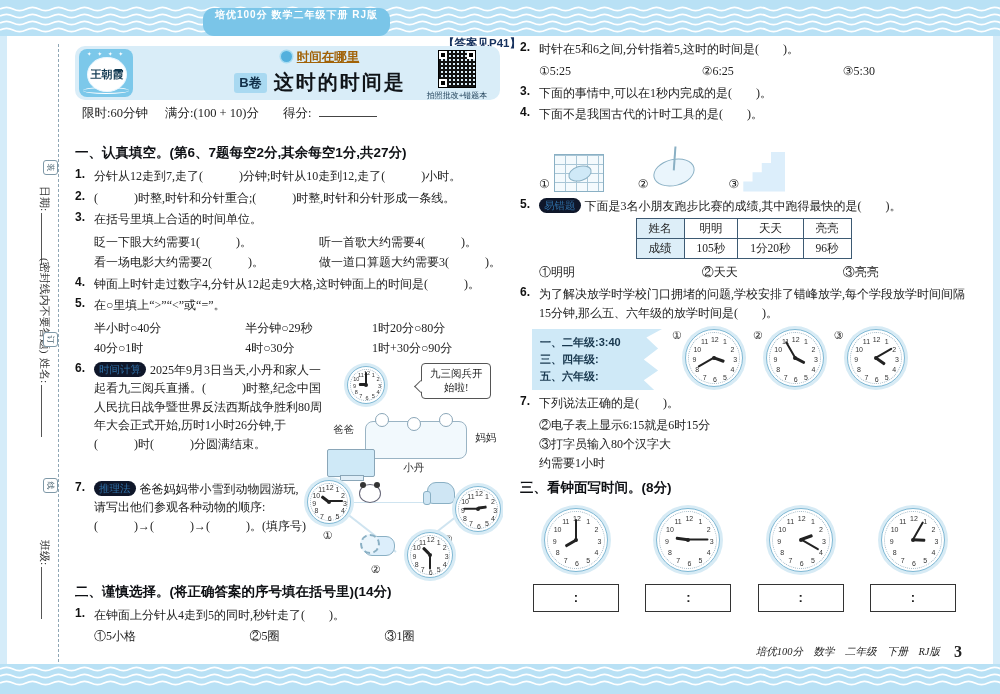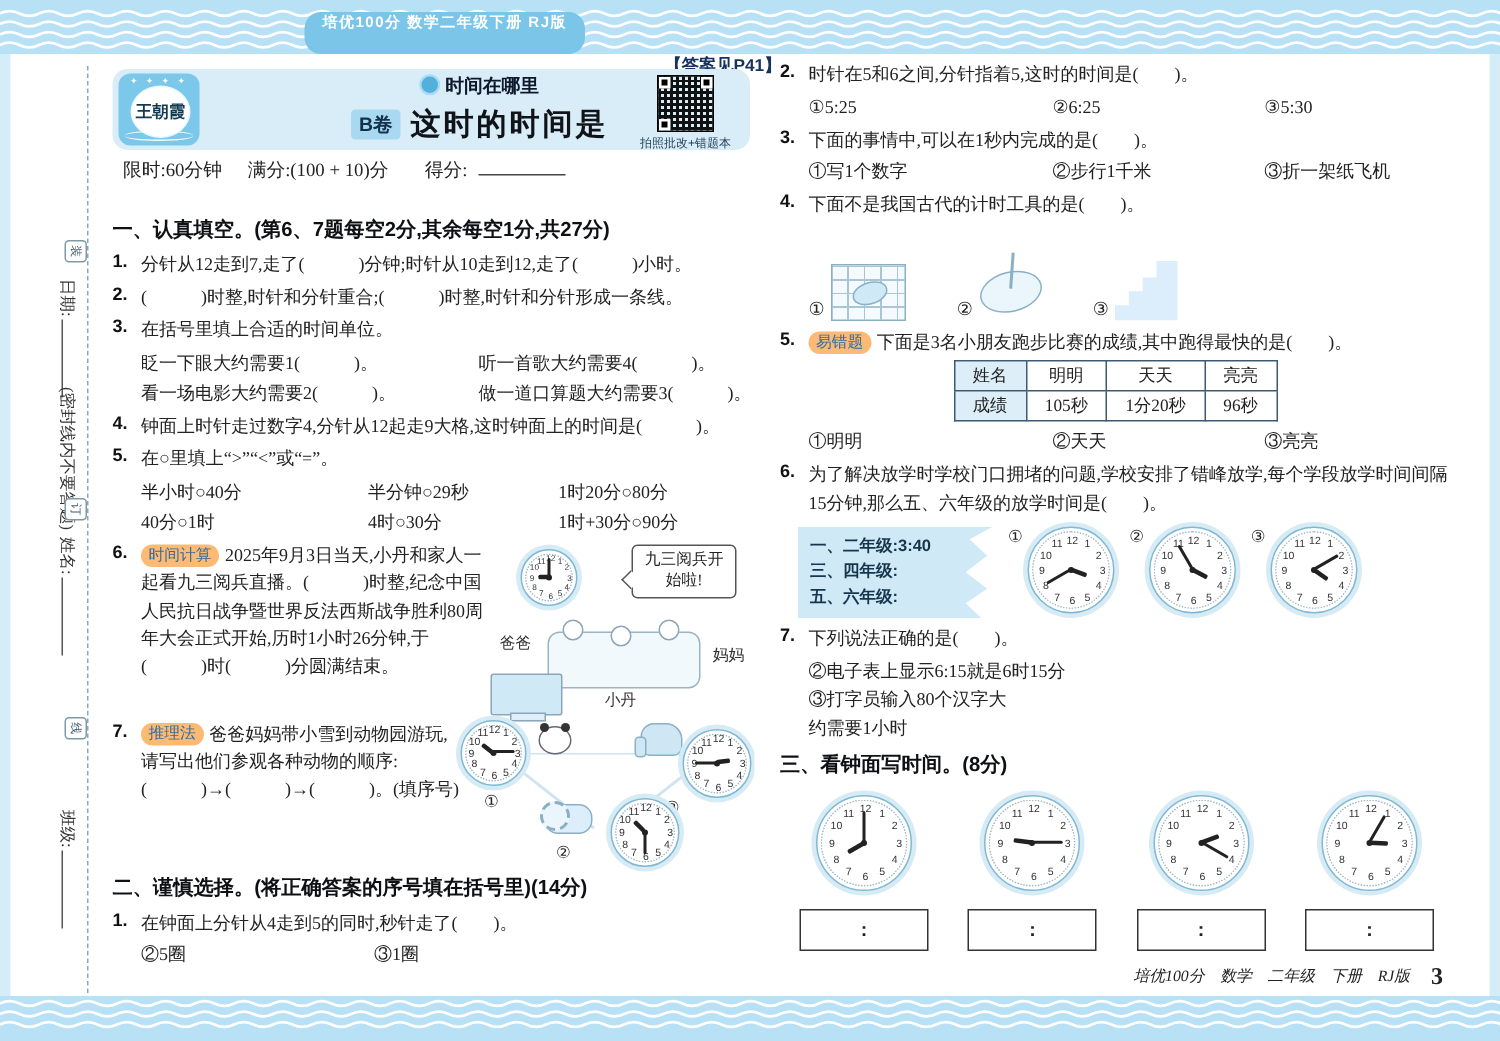--- a/index.html
+++ b/index.html
@@ -28,21 +28,21 @@
   
   .header-card{position:absolute;left:75px;top:46px;width:425px;height:54px;background:#d9edf8;border-radius:10px;}
   .logo{position:absolute;left:4px;top:3px;width:54px;height:48px;background:#7cc8ea;border-radius:8px;overflow:hidden;}
   .logo .stars{position:absolute;top:1px;left:0;width:100%;text-align:center;color:#fff;font-size:6px;letter-spacing:2px;}
   .logo .circ{position:absolute;left:8px;top:8px;width:38px;height:33px;background:#fff;border-radius:50%;
               border:1.5px solid #e9f7ff;display:flex;align-items:center;justify-content:center;
               font:bold 11px "Liberation Serif",serif;color:#123a52;}
   .logo .wav{position:absolute;bottom:3px;left:4px;right:4px;height:5px;
              border-top:1.2px solid #fff;border-bottom:1.2px solid #fff;border-radius:50%;}
   .header-mid{position:absolute;left:120px;top:3px;width:250px;text-align:center;}
-  .unit-line{font:bold 12.5px "Liberation Sans",sans-serif;color:#0f172a;}
+  .unit-line{font:bold 12.5px "Liberation Sans",sans-serif;color:#a16207;text-decoration:underline;}
   .clover{display:inline-block;width:11px;height:11px;border-radius:50%;background:#53b0dd;
           vertical-align:-1px;margin-right:5px;box-shadow:0 0 0 1.5px #a8dcf2;}
   .title-line{margin-top:3px;}
   .badge{display:inline-block;background:#a9d9f1;color:#13314a;border-radius:3px;
          font:bold 13px "Liberation Sans",sans-serif;padding:1px 5px;margin-right:7px;vertical-align:2px;}
   .paper-title{font:bold 20px "Liberation Sans",sans-serif;color:#101418;letter-spacing:2px;}
   .qr-wrap{position:absolute;right:5px;top:3px;width:76px;text-align:center;}
   .qr{width:36px;height:36px;margin:1px auto 0;border:1px solid #000;background:
       repeating-linear-gradient(0deg,#111 0 2px,transparent 2px 4px),
       repeating-linear-gradient(90deg,#111 0 2px,transparent 2px 4px);position:relative;}
@@ -52,21 +52,21 @@
   .meta{position:absolute;left:75px;top:104px;width:425px;text-align:left;font-size:12.5px;color:#222;}
   .meta span{margin:0 7px;}
   .score-blank{display:inline-block;width:58px;border-bottom:1px solid #444;height:12px;}
   
   .col{position:absolute;overflow:hidden;}
   .colL{left:75px;top:142px;width:428px;height:534px;}
   .colR{left:520px;top:40px;width:447px;height:620px;}
   .sec-h{font:bold 13.5px "Liberation Sans",sans-serif;color:#0e1014;margin:2px 0 5px;}
   .q{position:relative;margin:0 0 3px;padding-left:19px;font-size:12px;line-height:18.5px;}
   .qno{position:absolute;left:0;top:0;font:bold 12px "Liberation Sans",sans-serif;color:#111;}
-  .tag{display:inline-block;background:#fdba74;color:#2e6da4;border-radius:8px;
+  .tag{display:inline-block;background:#0f172a;color:#2e6da4;border-radius:8px;
        font:10.5px "Liberation Sans",sans-serif;line-height:15px;padding:0 5px;margin-right:4px;vertical-align:1px;}
   .grid{display:grid;padding-left:19px;font-size:12px;line-height:20px;margin-bottom:3px;}
   .g2{grid-template-columns:55% 45%;}
   .g3{grid-template-columns:37% 31% 32%;}
   .opts{display:flex;padding-left:19px;font-size:12px;line-height:19px;margin-bottom:3px;}
   .opts span{width:38%;}
   .opts span:nth-child(2){width:33%;}
   .opts span:nth-child(3){width:29%;}
   .opts-v span{display:block;width:100%;}
   
@@ -318,39 +318,35 @@
           <i class="hand hh" style="height: 9.2px; transform: rotate(315deg);"></i>
           <i class="hand" style="height: 14.72px; transform: rotate(180deg);"></i>
           <i class="cdot"></i>
         </div>
     </div>
   </div>
 
   <h2 class="sec-h">二、谨慎选择。(将正确答案的序号填在括号里)(14分)</h2>
   <p class="q"><b class="qno">1.</b><span>在钟面上分针从4走到5的同时,秒针走了(　　)。</span></p>
   <div class="opts">
+    <span>①5小格</span>
     <span>②5圈</span>
     <span>③1圈</span>
   </div>
 </div>
 
 <div class="col colR">
   <p class="q"><b class="qno">2.</b><span>时针在5和6之间,分针指着5,这时的时间是(　　)。</span></p>
   <div class="opts">
     <span>①5:25</span>
     <span>②6:25</span>
     <span>③5:30</span>
   </div>
 
   <p class="q"><b class="qno">3.</b><span>下面的事情中,可以在1秒内完成的是(　　)。</span></p>
-  <div class="opts">
-    <span>①写1个数字</span>
-    <span>②步行1千米</span>
-    <span>③折一架纸飞机</span>
-  </div>
 
   <p class="q"><b class="qno">4.</b><span>下面不是我国古代的计时工具的是(　　)。</span></p>
   <div class="tools">
     <div class="tool">
         <span>①</span>
         <div class="sinan">
           <i></i>
         </div>
       </div>
     <div class="tool">

